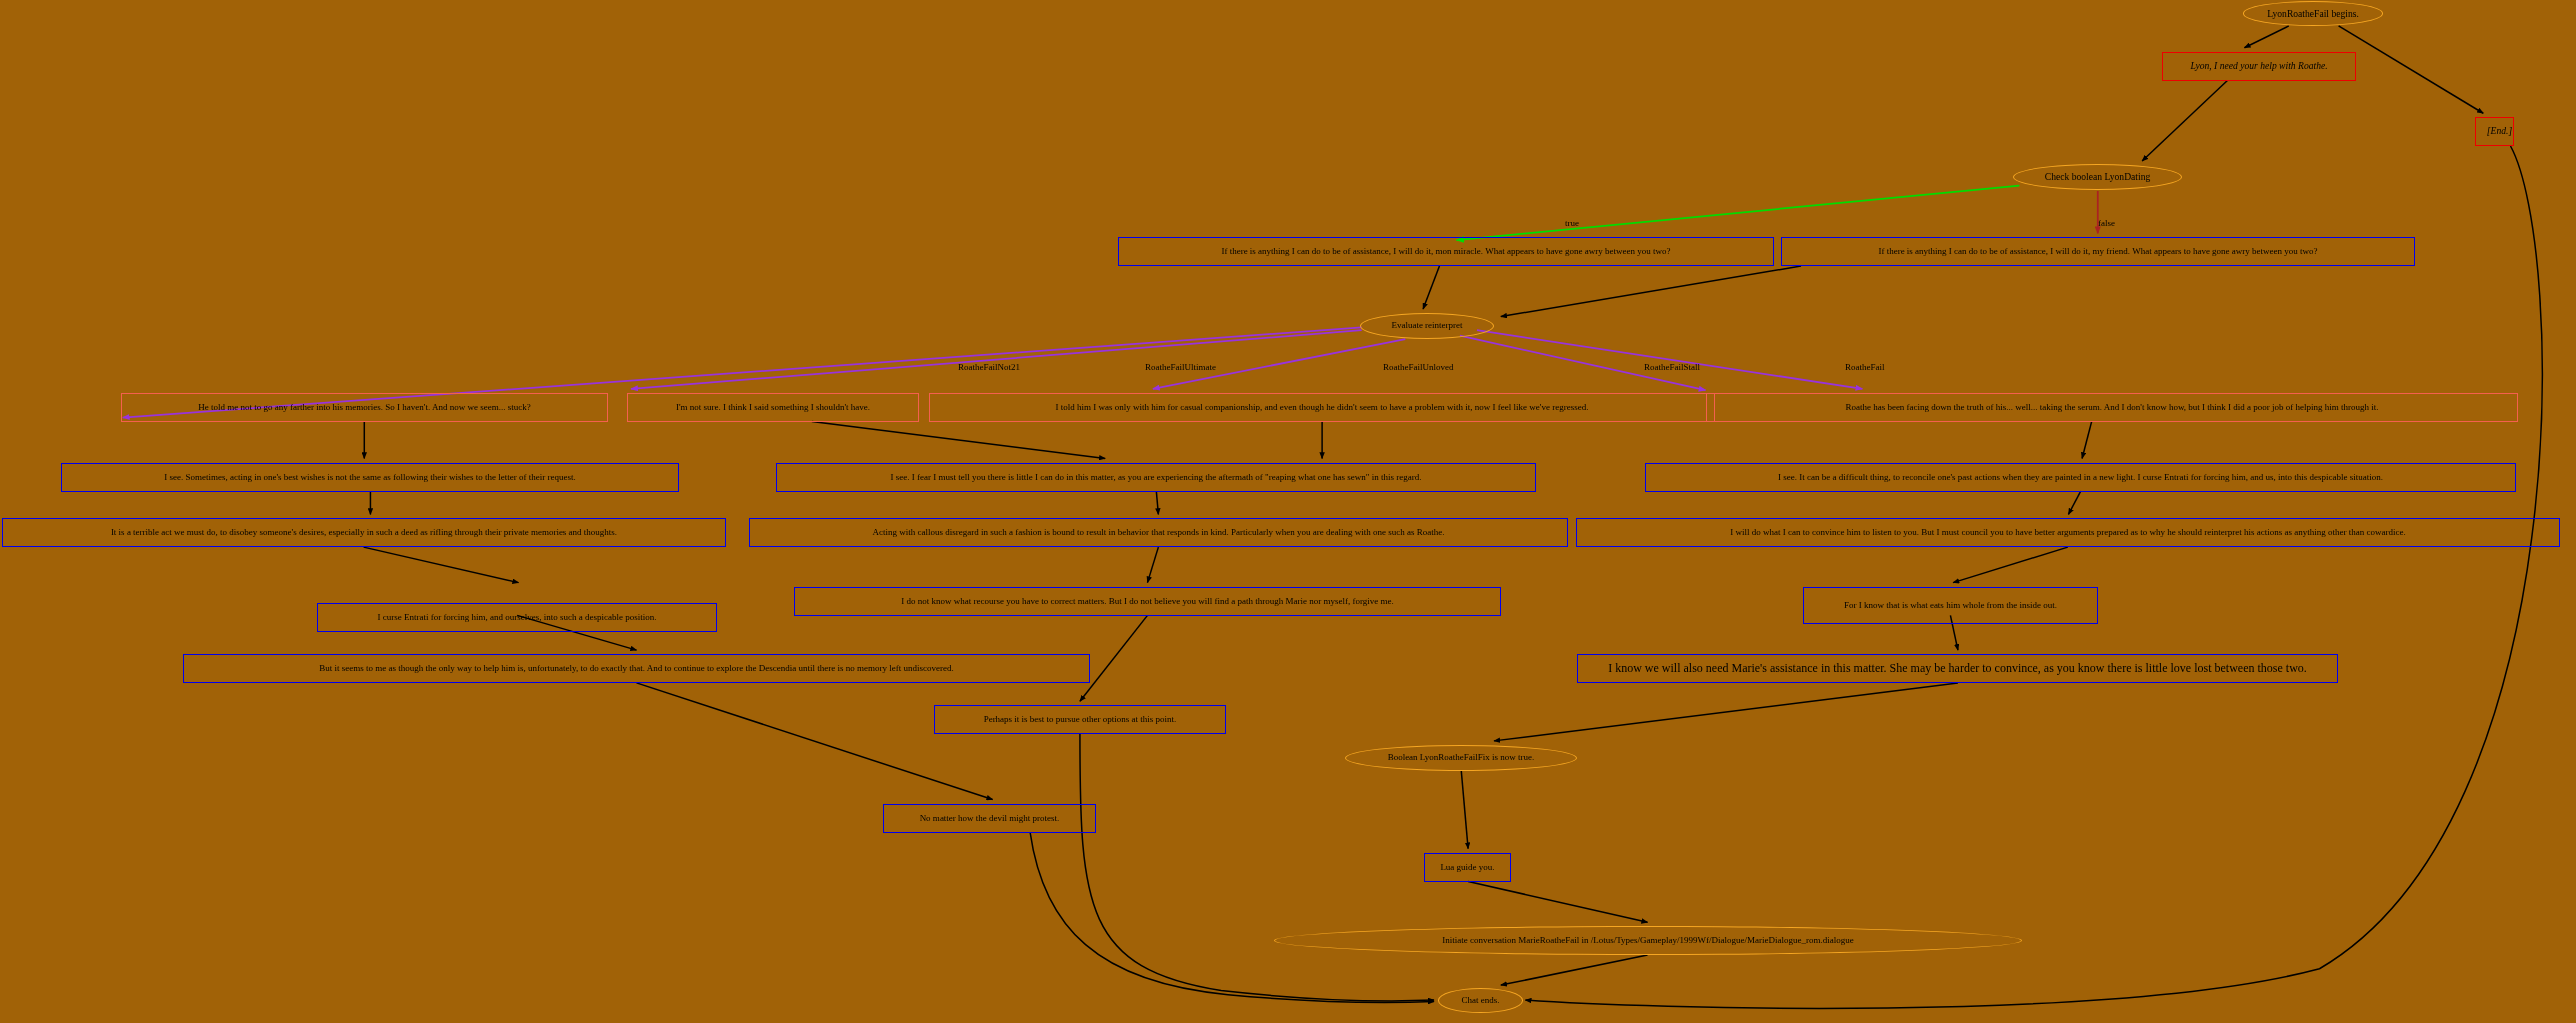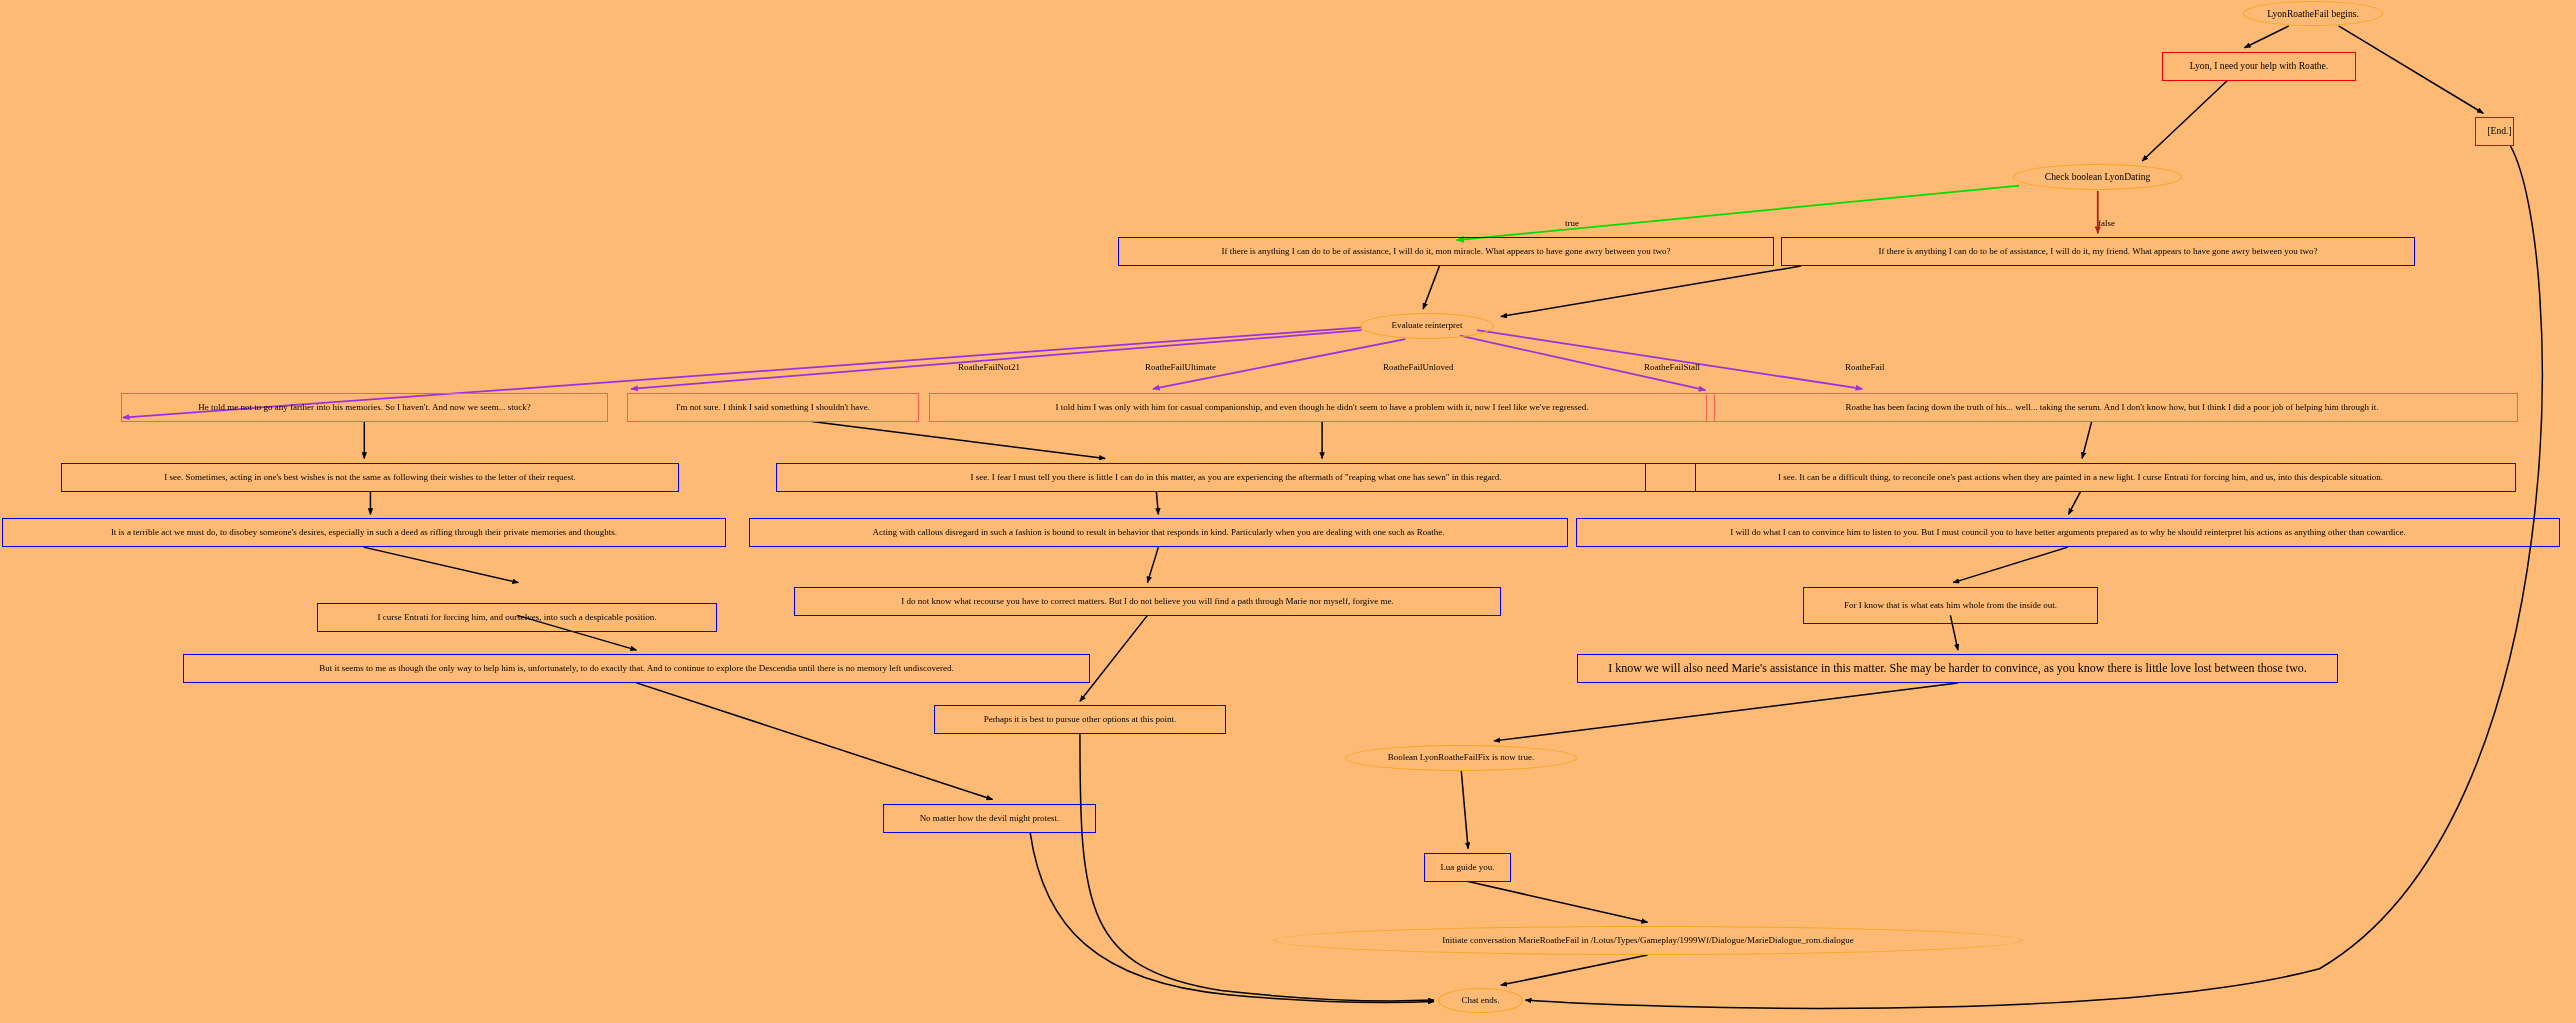--- a/index.html
+++ b/index.html
@@ -4,21 +4,21 @@
 <style>
   html, body {
     margin: 0;
     padding: 0;
     background: #ffffff;
   }
   #canvas {
     position: relative;
     width: 2576px;
     height: 1024px;
-    background: #fdba74;
+    background: #a16207;
     overflow: hidden;
     font-family: "Liberation Serif", "DejaVu Serif", serif;
   }
   #edges {
     position: absolute;
     left: 0;
     top: 0;
     width: 2576px;
     height: 1024px;
     pointer-events: none;
@@ -33,20 +33,21 @@
     line-height: 1.05;
     color: #000000;
     white-space: nowrap;
     background: transparent;
   }
   .node-box {
     border: 1.4px solid #0000ee;
   }
   .node-box-red {
     border: 1.4px solid #ee0000;
+    font-style: italic;
   }
   .node-box-salmon {
     border: 1.4px solid #f4604f;
   }
   .node-ellipse {
     border: 1.4px solid #f5a623;
     border-radius: 50%;
   }
   .nlabel {
     display: block;
@@ -181,21 +182,21 @@
   </div>
 
   <div class="node node-box-salmon" style="left:1706px;top:393px;width:812px;height:29px;font-size:9px;">
     <span class="nlabel">Roathe has been facing down the truth of his... well... taking the serum. And I don't know how, but I think I did a poor job of helping him through it.</span>
   </div>
 
   <div class="node node-box" style="left:61px;top:463px;width:618px;height:29px;font-size:9px;">
     <span class="nlabel">I see. Sometimes, acting in one's best wishes is not the same as following their wishes to the letter of their request.</span>
   </div>
 
-  <div class="node node-box" style="left:776px;top:463px;width:920px;height:29px;font-size:9px;justify-content:center;">
+  <div class="node node-box" style="left:776px;top:463px;width:760px;height:29px;font-size:9px;justify-content:center;">
     <span class="nlabel">I see. I fear I must tell you there is little I can do in this matter, as you are experiencing the aftermath of "reaping what one has sewn" in this regard.</span>
   </div>
 
   <div class="node node-box" style="left:1645px;top:463px;width:871px;height:29px;font-size:9px;">
     <span class="nlabel">I see. It can be a difficult thing, to reconcile one's past actions when they are painted in a new light. I curse Entrati for forcing him, and us, into this despicable situation.</span>
   </div>
 
   <div class="node node-box" style="left:2px;top:518px;width:724px;height:29px;font-size:9px;">
     <span class="nlabel">It is a terrible act we must do, to disobey someone's desires, especially in such a deed as rifling through their private memories and thoughts.</span>
   </div>

